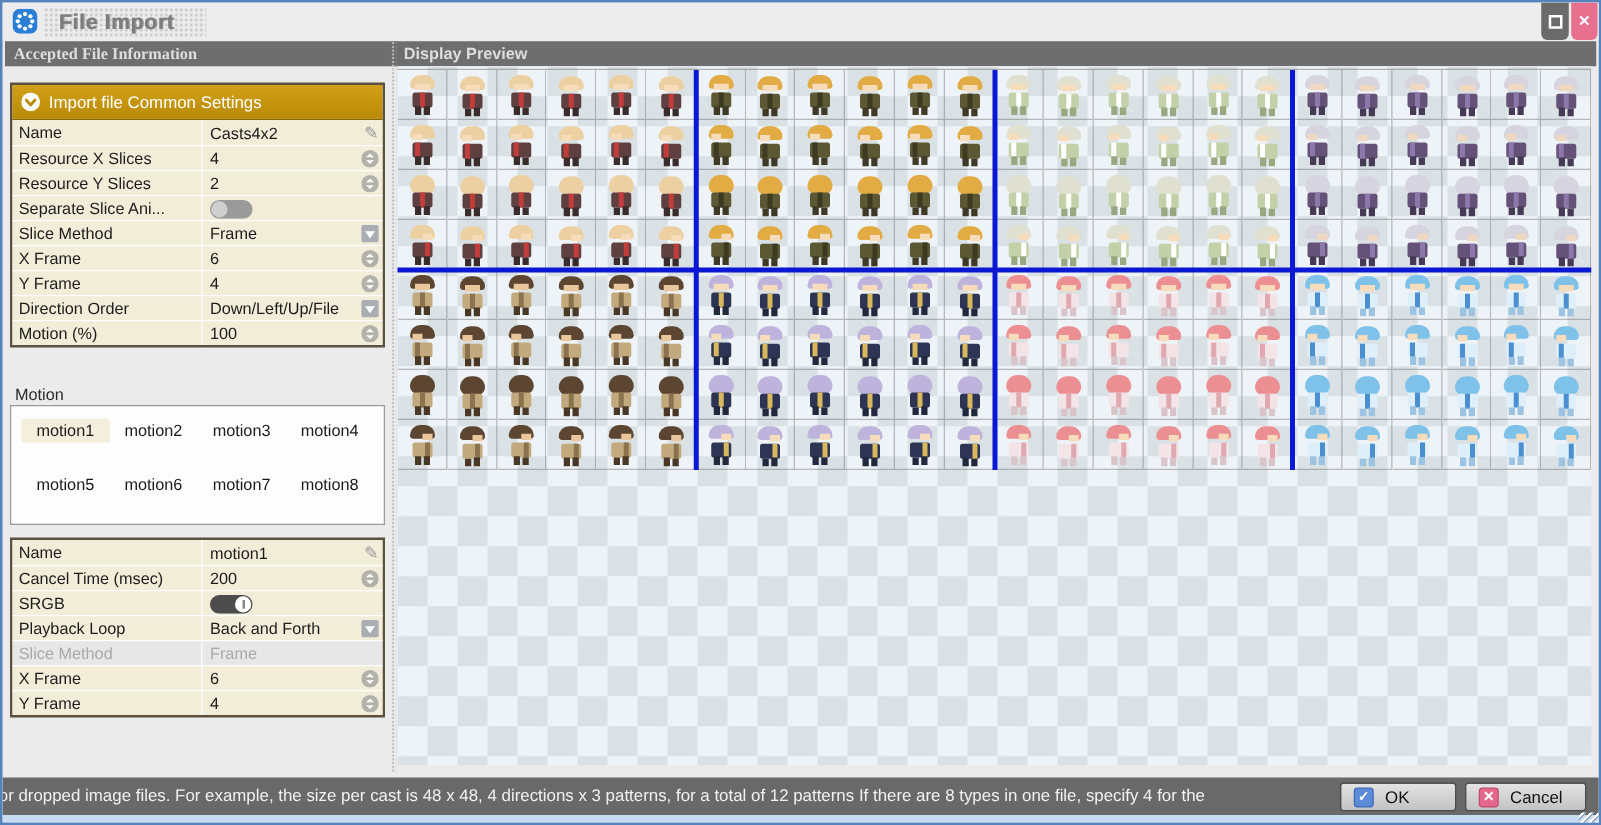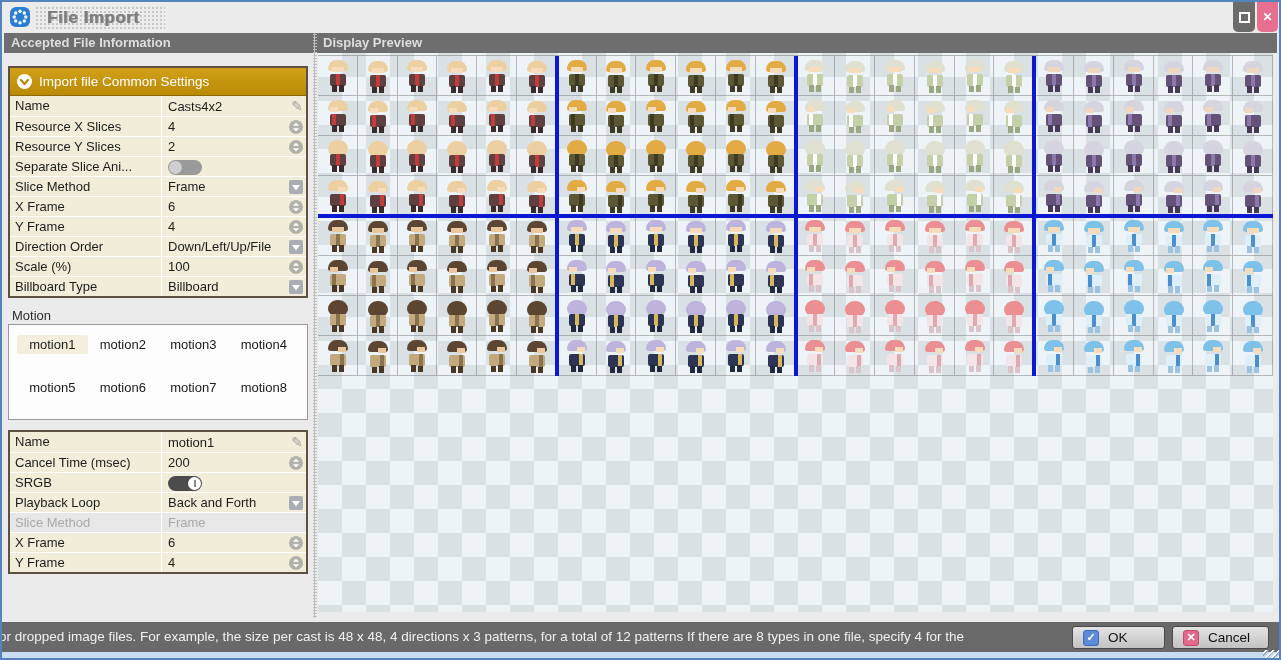--- a/index.html
+++ b/index.html
@@ -19,21 +19,21 @@
     text-shadow: 1px 0 0 #9a9a9a; }
   .cap-btn { position:absolute; top:0; height:30px; border-radius:0 0 5px 5px;
     display:flex; align-items:center; justify-content:center; cursor:pointer; }
   .btn-max { right:24px; width:22px; background:#6b6b6b; }
   .btn-max .sq { width:11px; height:11px; border:2px solid #fff; background:transparent; }
   .btn-close { right:1px; width:21px; background:#e8708f; color:#fff; font-weight:bold; font-size:12px; }
 
   
   .phead { position:absolute; top:31px; height:20px; background:#6e6e6e; color:#dedede;
     font-size:13px; font-weight:bold; line-height:20px; padding-left:7px; }
-  .phead-left { left:2px; width:314px; }
+  .phead-left { left:2px; width:314px;font-family:Liberation Serif, serif; }
   .phead-right { left:314px; width:961px; }
 
   
   .splitter { position:absolute; left:311px; top:31px; width:4px; bottom:40px;
     background-image: radial-gradient(#bdbdbd 1px, transparent 1.2px); background-size:3px 3px;
     cursor:col-resize; }
 
   
   .section { position:absolute; left:6px; width:300px; border:2px solid #5a5142; background:#f1edd8; }
   .sec1 { top:64px; }
@@ -222,34 +222,26 @@
         </div>
         <div class="prow">
           <div class="plabel">Direction Order</div>
           <div class="pvalue">Down/Left/Up/File</div>
           <svg width="14" height="14" class="ctrl">
             <rect width="14" height="14" rx="2" fill="#a9aeb4"></rect>
             <path d="M3 5h8L7 10.5z" fill="#fff"></path>
           </svg>
         </div>
         <div class="prow">
-          <div class="plabel">Scale (%)</div>
+          <div class="plabel">Motion (%)</div>
           <div class="pvalue">100</div>
           <svg width="14" height="14" class="ctrl">
             <circle cx="7" cy="7" r="7" fill="#b2b2aa"></circle>
             <path d="M3.8 5.8 7 2.8l3.2 3z" fill="#fff"></path>
             <path d="M3.8 8.2 7 11.2l3.2-3z" fill="#fff"></path>
-          </svg>
-        </div>
-        <div class="prow">
-          <div class="plabel">Billboard Type</div>
-          <div class="pvalue">Billboard</div>
-          <svg width="14" height="14" class="ctrl">
-            <rect width="14" height="14" rx="2" fill="#a9aeb4"></rect>
-            <path d="M3 5h8L7 10.5z" fill="#fff"></path>
           </svg>
         </div>
       </div>
   </div>
 
   <div class="motion-label">Motion</div>
   <div class="motion-box">
     <div class="motion-grid" id="motion-grid">
         <div class="motion-btn selected">motion1</div>
         <div class="motion-btn">motion2</div>

